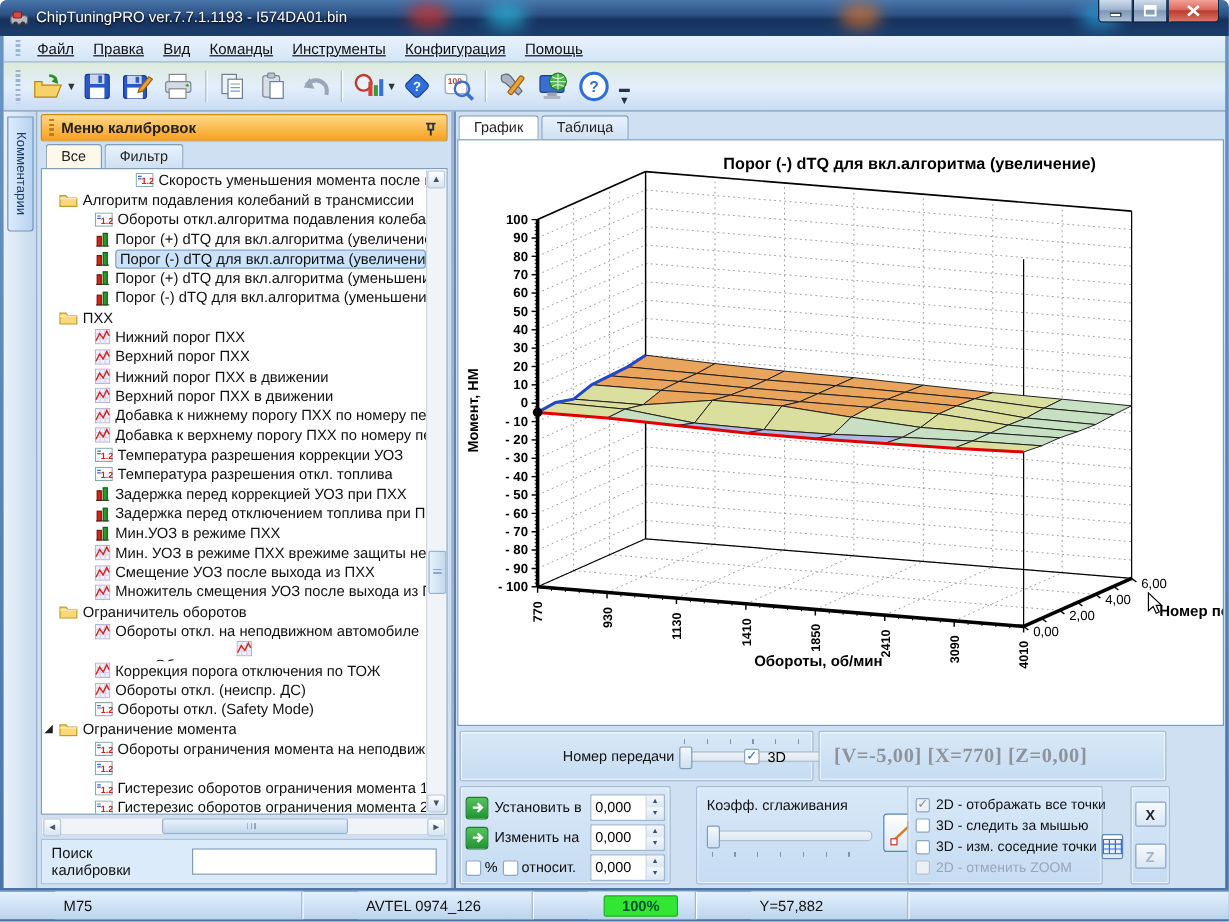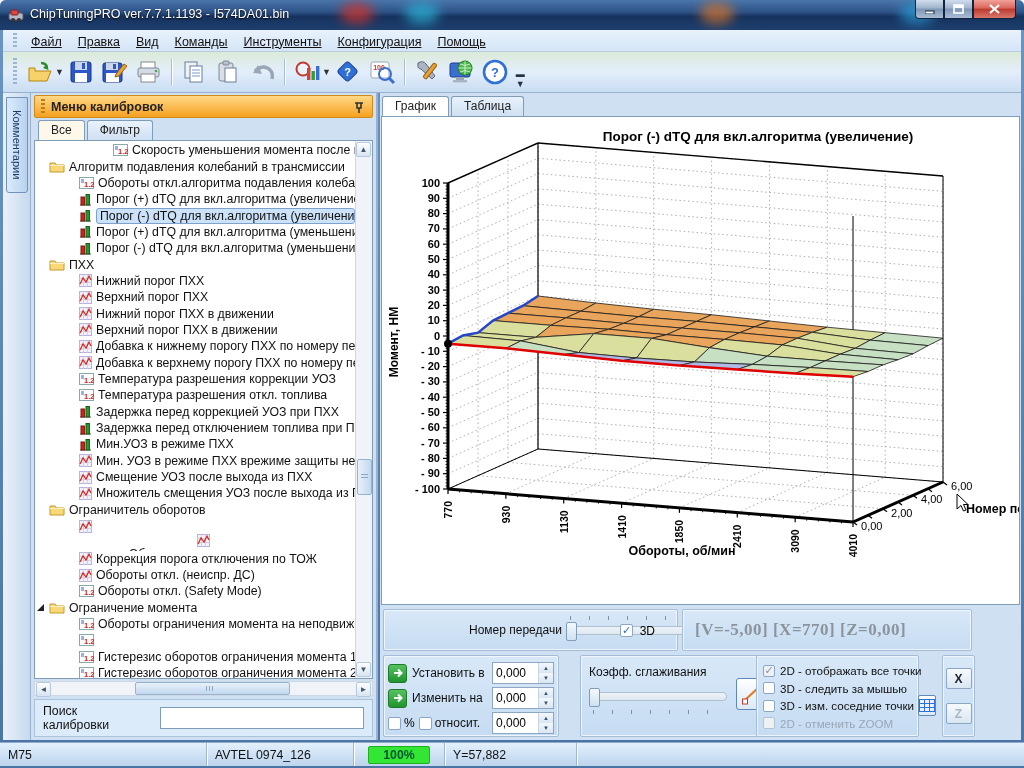--- a/index.html
+++ b/index.html
@@ -115,21 +115,21 @@
   .optrow.disabled { color:#98a6b6; }
   .gridbtn { width:26px; height:21px; border:1px solid #5d88b8; border-radius:2px; margin-left:4px;
      background:linear-gradient(180deg,#ffffff,#dce9f5); display:flex; align-items:center; justify-content:center; }
   .row2-xz { left:562px; top:562px; width:33px; height:82px; display:flex; flex-direction:column; align-items:center; justify-content:center; gap:14px; }
   .axisbtn { width:26px; height:21px; border:1px solid #8da6c4; border-radius:2px; font-size:12px; font-weight:bold; color:#223;
      background:linear-gradient(180deg,#f6fafd,#d9e6f2); display:flex; align-items:center; justify-content:center; }
   .axisbtn.disabled { color:#a7b4c2; }
   
   .statusbar { position:absolute; left:0; bottom:2px; width:1024px; height:24px;
     background:linear-gradient(180deg,#e3f0fd,#bcd4ec); border-top:1px solid #8fa9c6; display:flex; align-items:center; font-size:12.3px; color:#111; }
-  .sseg { height:100%; display:flex; align-items:center; padding:0 8px; border-right:1px solid #9fb6d0; box-shadow:1px 0 0 #fff; }
+  .sseg { height:100%; display:flex; align-items:center; padding:0 8px; border-right:1px solid #9fb6d0; box-shadow:1px 0 0 #fff;margin-left:45px; }
   .sseg.s1 { width:207px; } .sseg.s2 { width:147px; } .sseg.s3 { width:91px; justify-content:center; } .sseg.s4 { width:132px; }
   .greenbadge { background:#33e633; border:1px solid #1faf1f; border-radius:2px; padding:1px 14px; font-weight:bold; color:#053; }
 </style>
 </head>
 <body>
 
 <div class="win">
 
   <div class="titlebar">
     <div class="glass-blob" style="left:340px;background:#d8342a"></div>
@@ -521,20 +521,21 @@
             <span class="tlabel">Ограничитель оборотов</span>
           </div>
           <div class="trow" style="padding-left: 44px;">
             <span class="ticon">
               <svg width="13" height="13">
                 <rect x="0.5" y="0.5" width="12" height="12" fill="#f2f0fb" stroke="#b9b2dd"></rect>
                 <path d="M0.5 4.5 h12 M0.5 8.5 h12 M4.5 0.5 v12 M8.5 0.5 v12" stroke="#d5cfee"></path>
                 <path d="M1 10 L4 4 L7 8 L10 2 L12 6" stroke="#d02818" fill="none" stroke-width="1.2"></path>
               </svg>
             </span>
+            <span class="tlabel">Обороты откл. на неподвижном автомобиле</span>
           </div>
           <div class="trow" style="padding-left: 20px; flex-direction: column;">
             <span class="ticon">
               <svg width="13" height="13">
                 <rect x="0.5" y="0.5" width="12" height="12" fill="#f2f0fb" stroke="#b9b2dd"></rect>
                 <path d="M0.5 4.5 h12 M0.5 8.5 h12 M4.5 0.5 v12 M8.5 0.5 v12" stroke="#d5cfee"></path>
                 <path d="M1 10 L4 4 L7 8 L10 2 L12 6" stroke="#d02818" fill="none" stroke-width="1.2"></path>
               </svg>
             </span>
             <span class="tlabel">Обороты откл. в движении</span>

